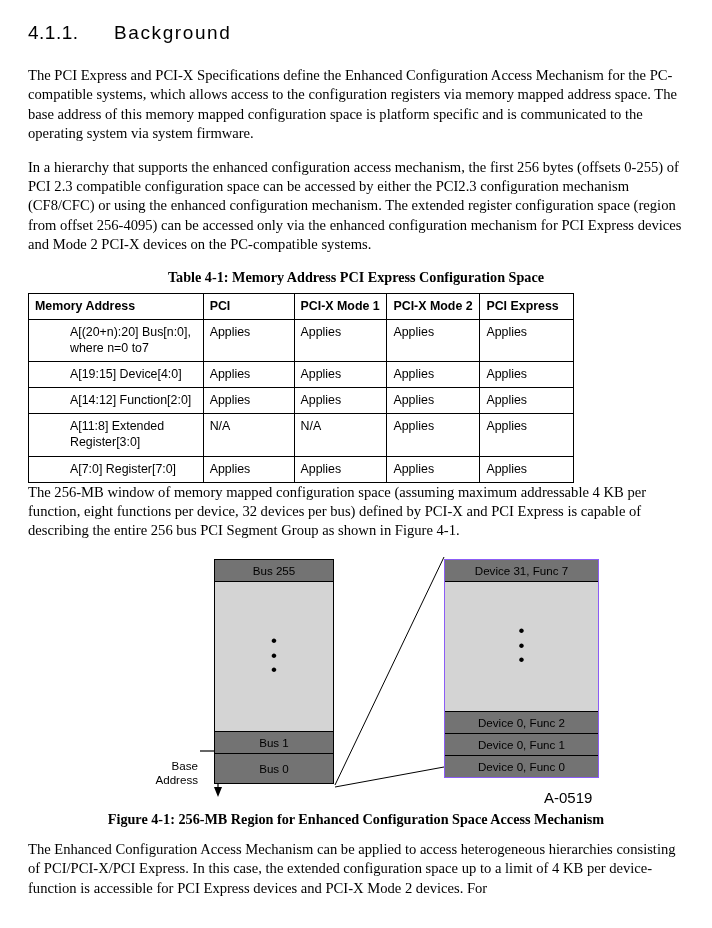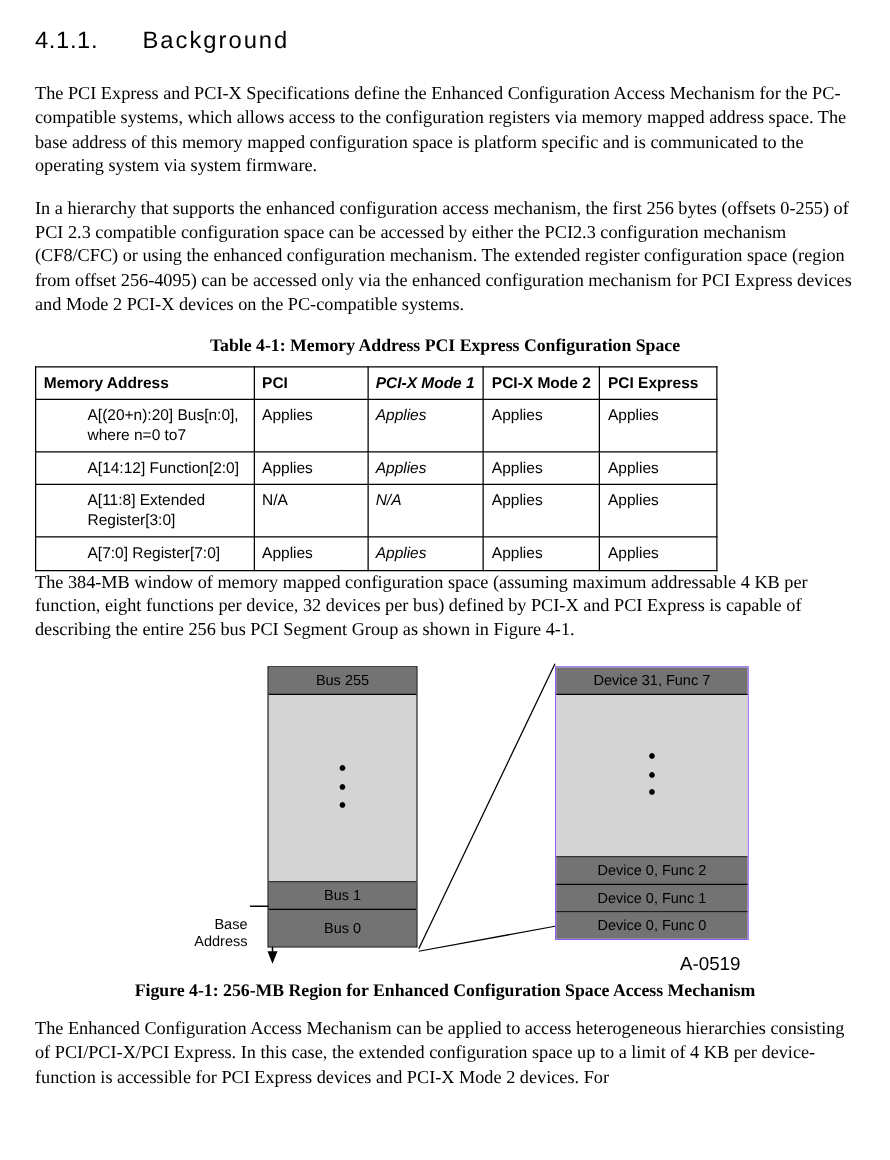--- a/index.html
+++ b/index.html
@@ -68,21 +68,21 @@
     text-align: left;
     vertical-align: top;
     padding: 4px 6px 5px 6px;
     line-height: 1.3;
   }
   table.data th {
     font-weight: bold;
   }
   table.data td.c0 { width: 180px; padding-left: 41px; }
   table.data td.c1, table.data th.c1 { width: 114px; }
-  table.data td.c2, table.data th.c2 { width: 118px; font-style: italic; }
+  table.data td.c2, table.data th.c2 { width: 118px; }
   table.data td.c3, table.data th.c3 { width: 118px; }
   table.data td.c4, table.data th.c4 { width: 112px; }
   .after-table {
     margin-top: 14px;
   }
   
   .figure {
     position: relative;
     width: 656px;
     height: 250px;
@@ -193,20 +193,27 @@
       </thead>
       <tbody>
         <tr>
           <td class="c0">A[(20+n):20] Bus[n:0], where n=0 to7</td>
           <td class="c1">Applies</td>
           <td class="c2">Applies</td>
           <td class="c3">Applies</td>
           <td class="c4">Applies</td>
         </tr>
         <tr>
+          <td class="c0">A[19:15] Device[4:0]</td>
+          <td class="c1">Applies</td>
+          <td class="c2">Applies</td>
+          <td class="c3">Applies</td>
+          <td class="c4">Applies</td>
+        </tr>
+        <tr>
           <td class="c0">A[14:12] Function[2:0]</td>
           <td class="c1">Applies</td>
           <td class="c2">Applies</td>
           <td class="c3">Applies</td>
           <td class="c4">Applies</td>
         </tr>
         <tr>
           <td class="c0">A[11:8] Extended Register[3:0]</td>
           <td class="c1">N/A</td>
           <td class="c2">N/A</td>
@@ -216,21 +223,21 @@
         <tr>
           <td class="c0">A[7:0] Register[7:0]</td>
           <td class="c1">Applies</td>
           <td class="c2">Applies</td>
           <td class="c3">Applies</td>
           <td class="c4">Applies</td>
         </tr>
       </tbody>
     </table>
 
-    <p class="body after-table">The 384-MB window of memory mapped configuration space (assuming maximum addressable 4 KB per function, eight functions per device, 32 devices per bus) defined by PCI-X and PCI Express is capable of describing the entire 256 bus PCI Segment Group as shown in Figure 4-1.</p>
+    <p class="body after-table">The 256-MB window of memory mapped configuration space (assuming maximum addressable 4 KB per function, eight functions per device, 32 devices per bus) defined by PCI-X and PCI Express is capable of describing the entire 256 bus PCI Segment Group as shown in Figure 4-1.</p>
 
     <div class="figure">
       <svg class="lines">
         <line x1="307" y1="230" x2="416" y2="2" stroke="#000" stroke-width="1"></line>
         <line x1="307" y1="232" x2="416" y2="212" stroke="#000" stroke-width="1"></line>
         <line x1="190" y1="196" x2="190" y2="238" stroke="#000" stroke-width="1.2"></line>
         <polygon points="186,232 194,232 190,242" fill="#000"></polygon>
         <line x1="172" y1="196" x2="190" y2="196" stroke="#000" stroke-width="1.2"></line>
       </svg>
 

